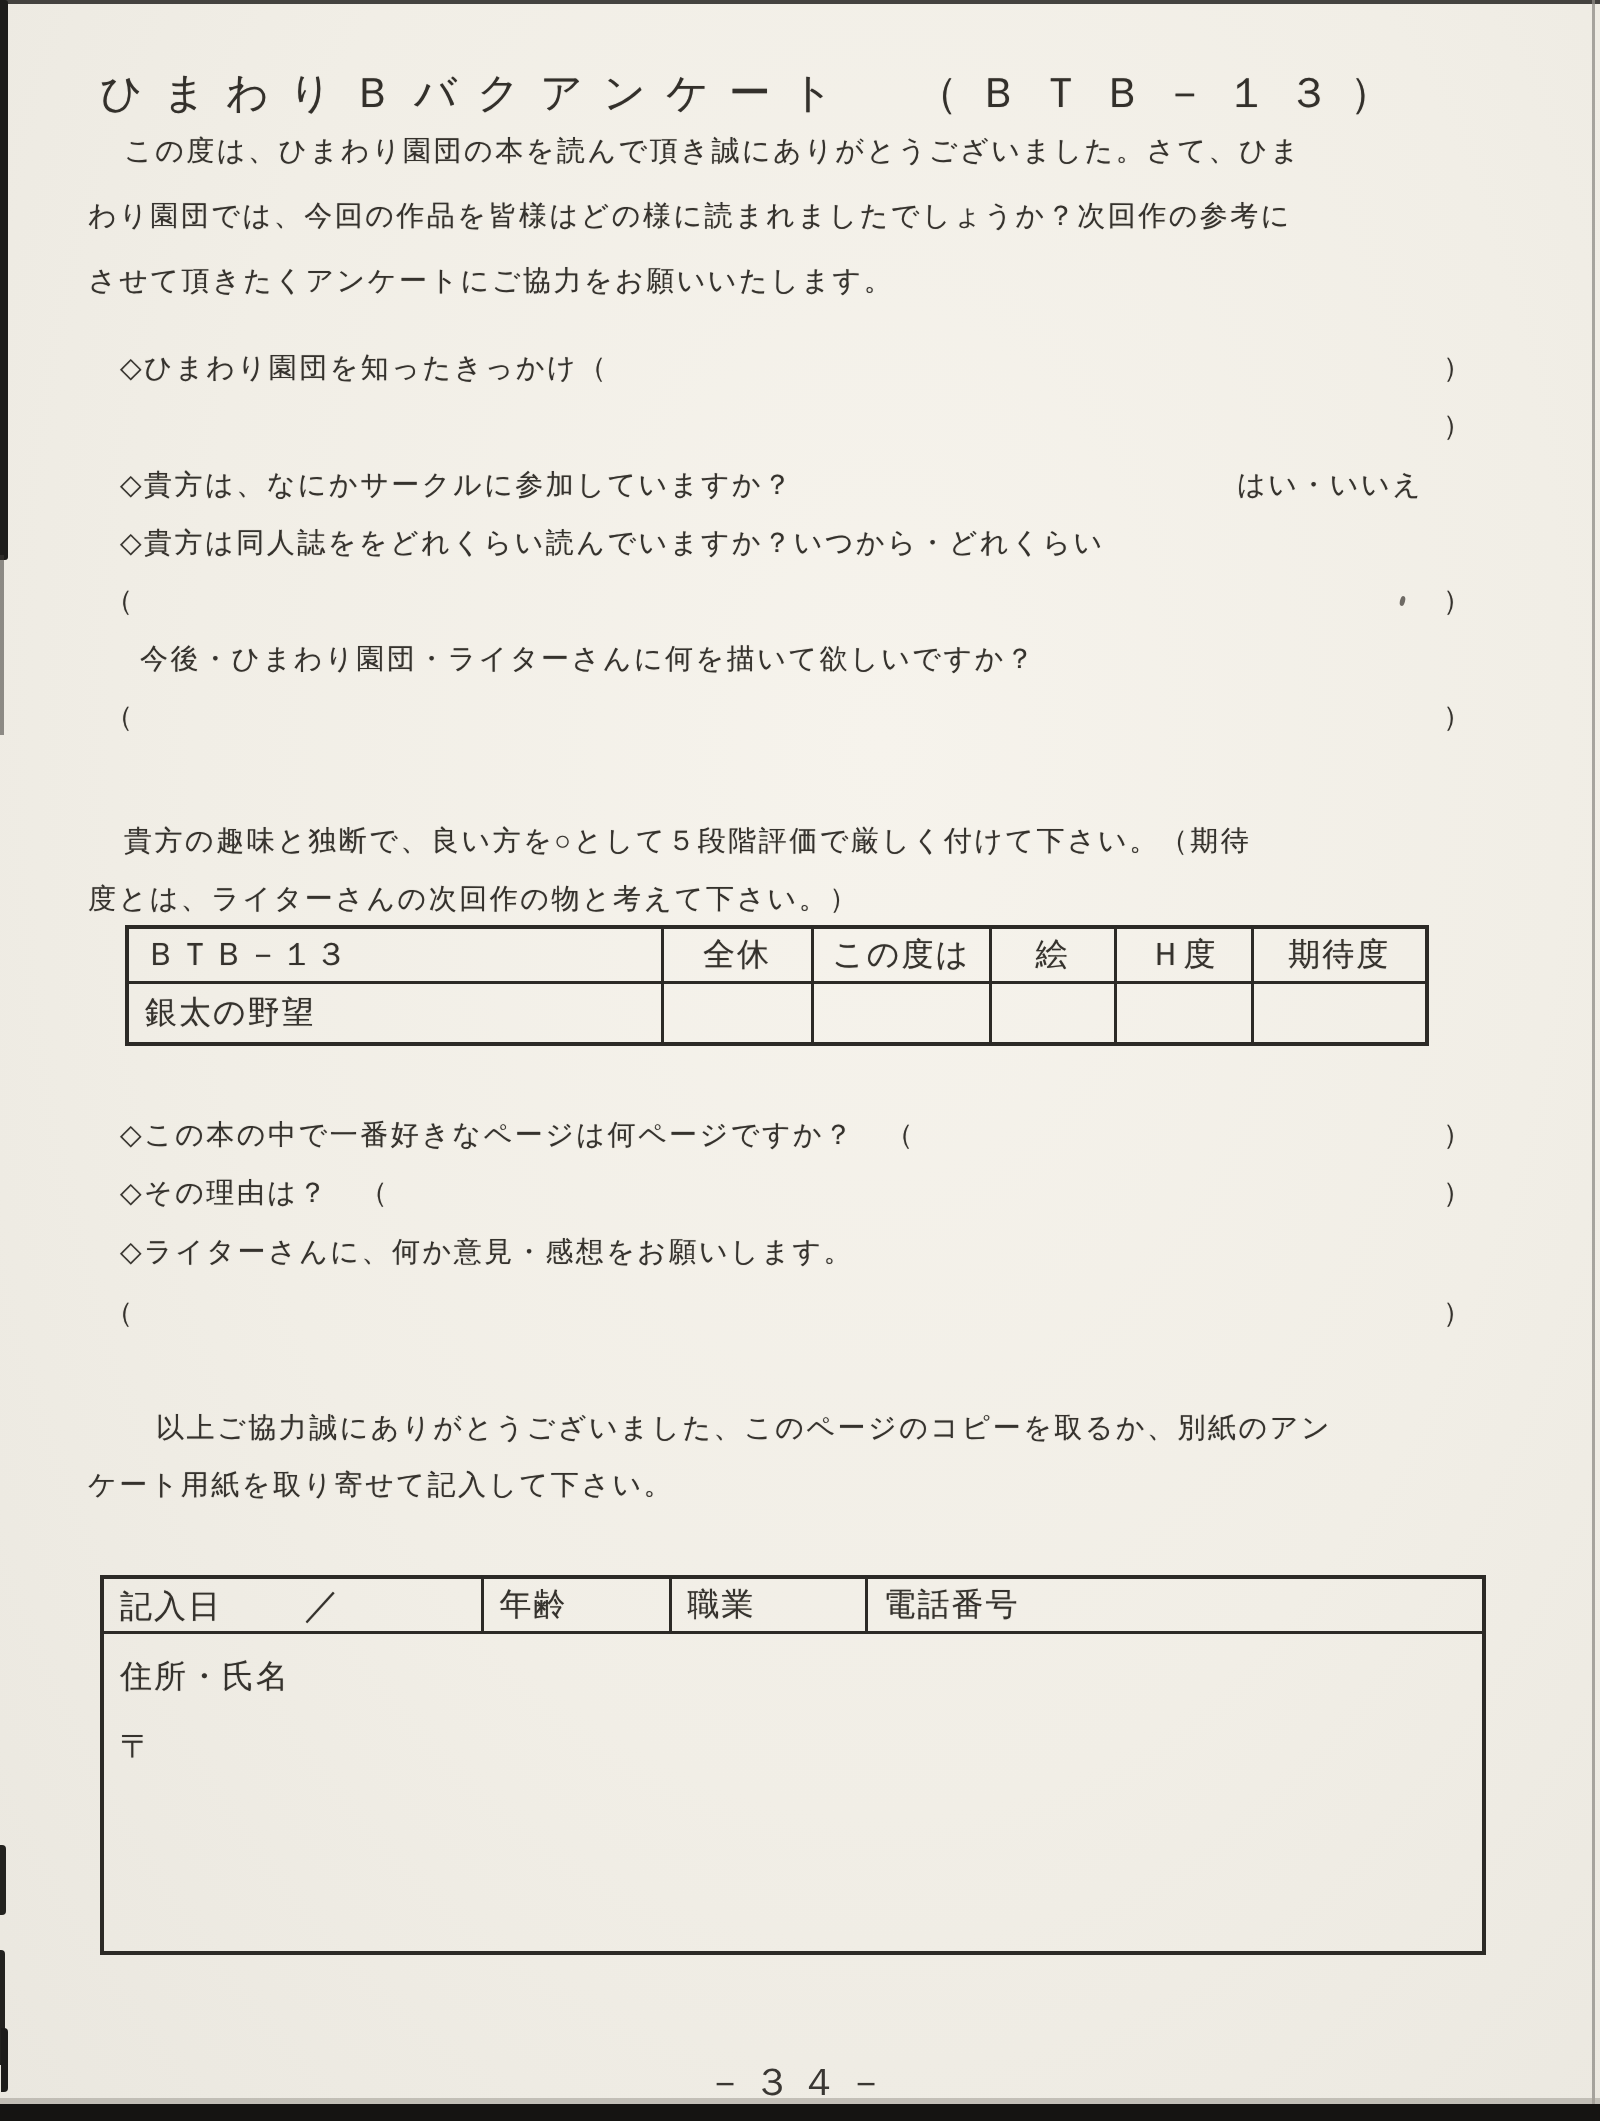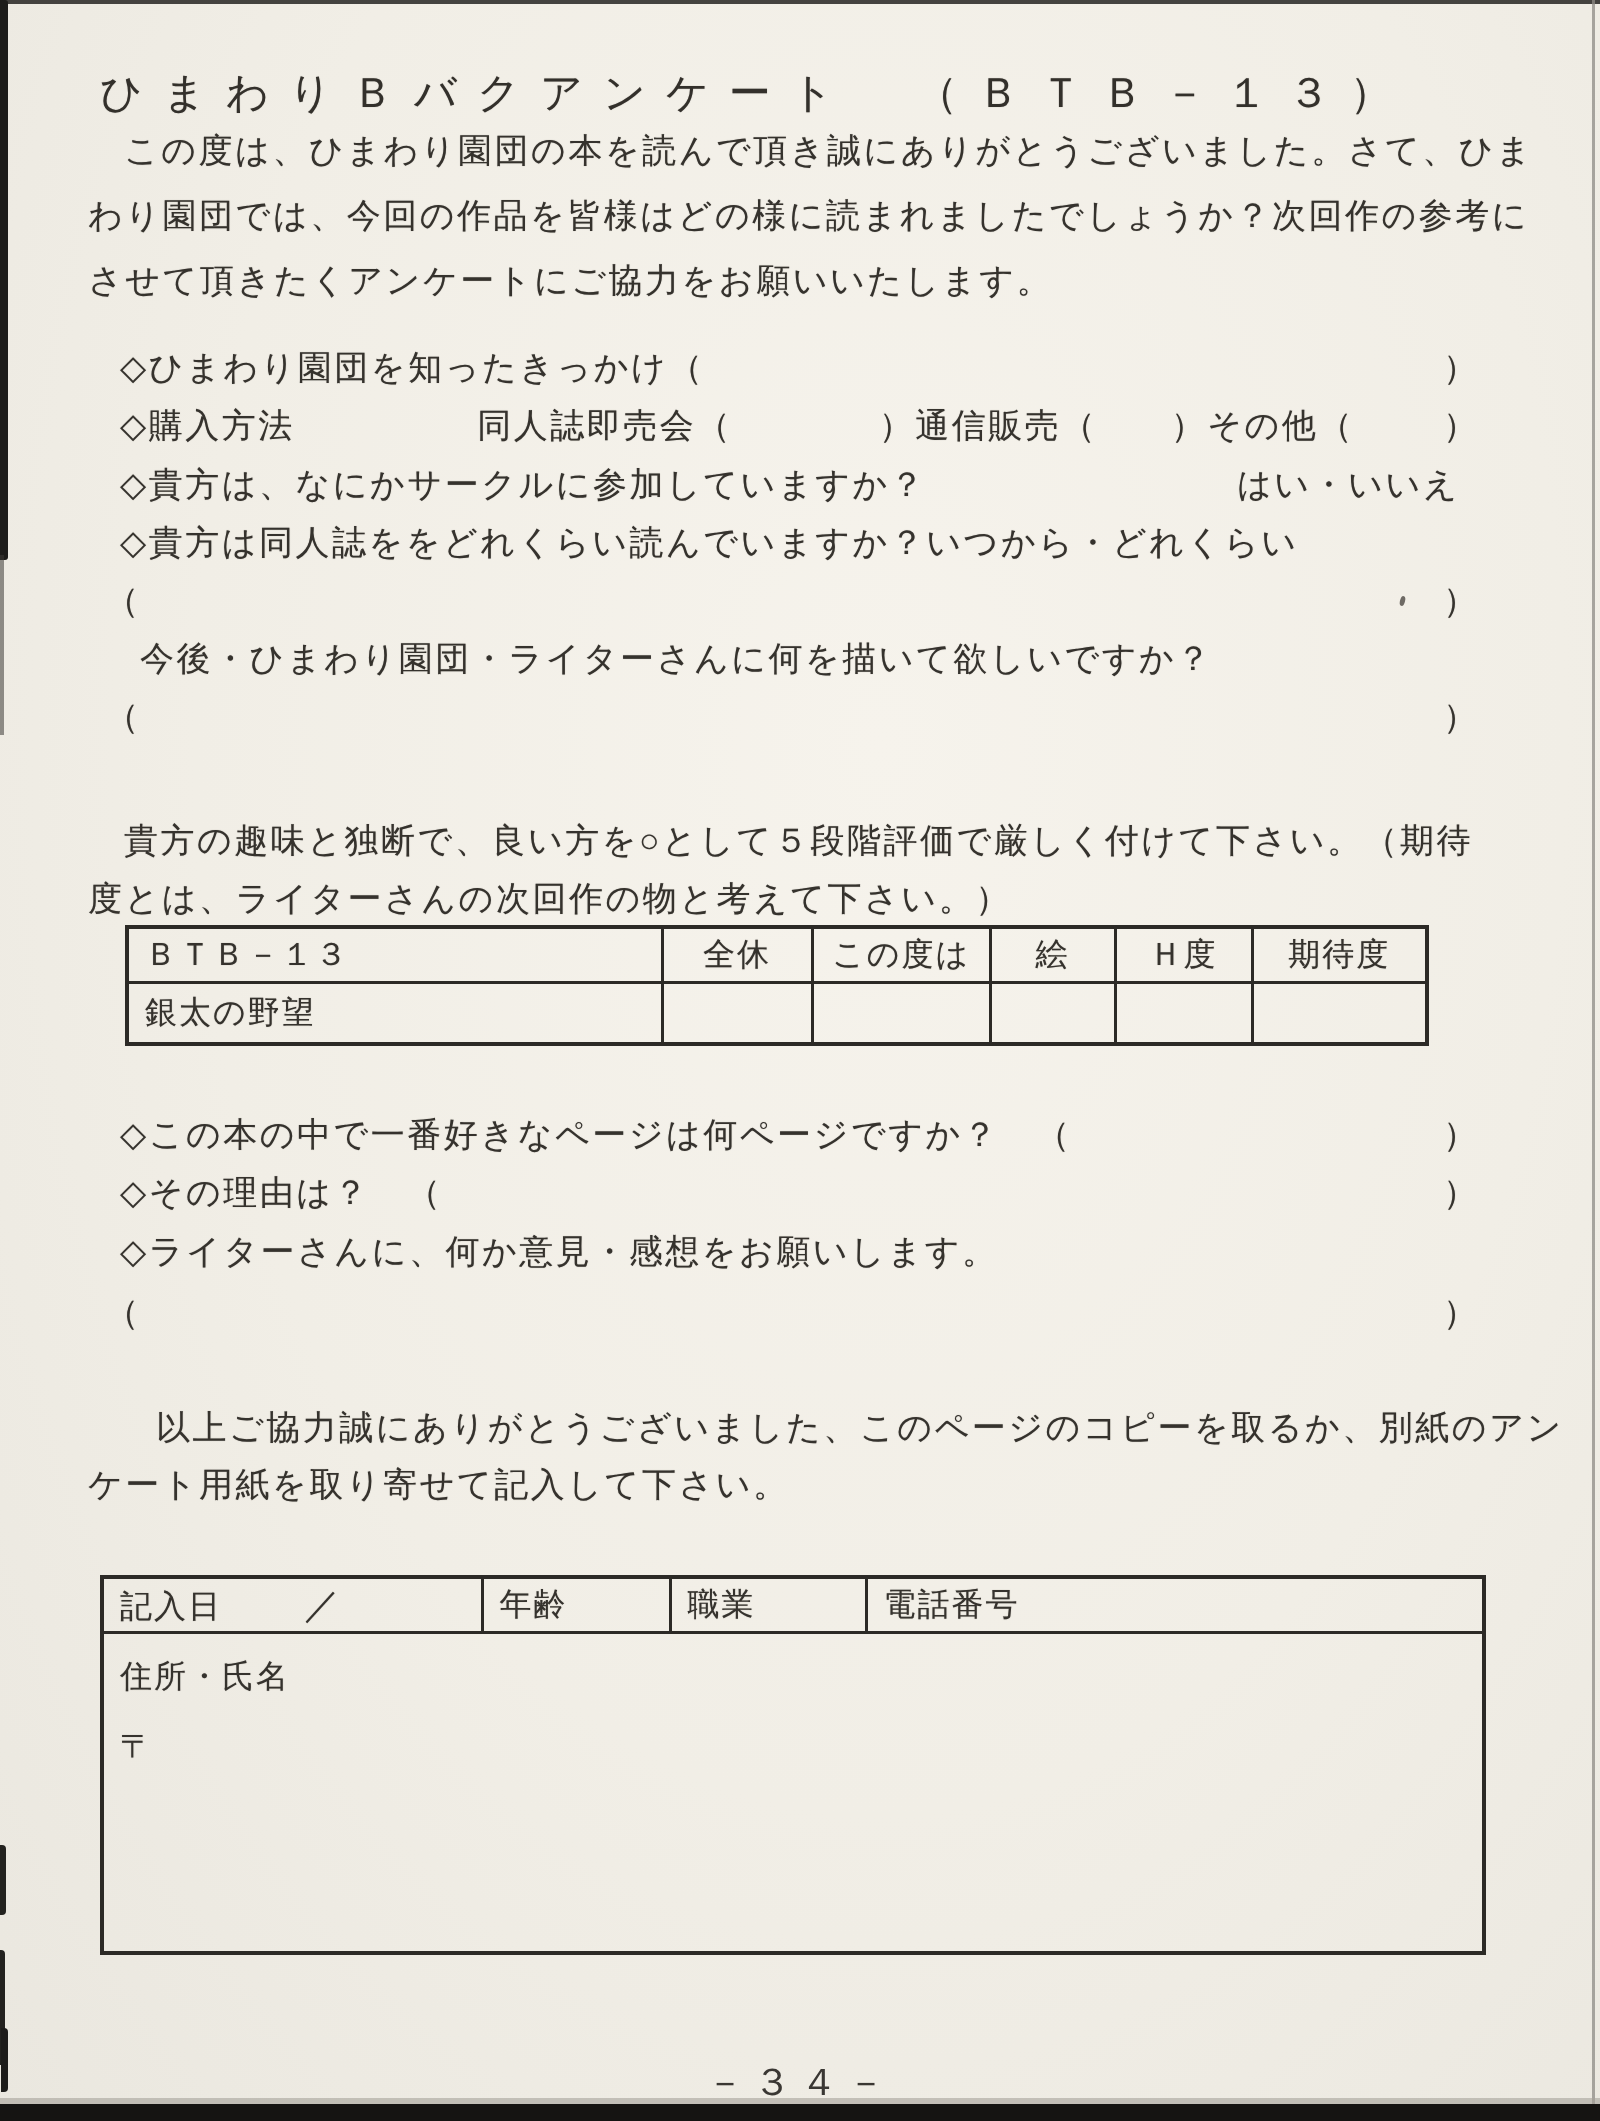--- a/index.html
+++ b/index.html
@@ -3,21 +3,21 @@
 <meta charset="utf-8">
 <style>
   html,body { margin:0; padding:0; }
   body { width:1600px; height:2121px; background:#d8d5cd; }
   .page {
     position:relative; width:1600px; height:2121px; overflow:hidden;
     background: radial-gradient(ellipse at 55% 35%, #f6f3ec 0%, #f1eee6 55%, #eae7df 100%);
     font-family:"Liberation Serif","DejaVu Serif",serif;
   }
   .ln {
-    position:absolute; white-space:pre; font-size:34px; letter-spacing:2.5px;
+    position:absolute; white-space:pre; font-size:28px; letter-spacing:2.5px;
     color:#35322d; line-height:46px; height:46px;
     text-shadow:0 0 1px rgba(55,50,45,0.4);
   }
   .title {
     font-size:42px; letter-spacing:20px; line-height:54px; height:54px; color:#33302b;
   }
   .rp { left:1443px; }  
   .op { left:105px; }   
 
   table { position:absolute; border-collapse:collapse; table-layout:fixed; }
@@ -77,21 +77,20 @@
 
   <div class="ln title" style="left:100px; top:66px;">ひまわりＢバクアンケート　（ＢＴＢ－１３）</div>
 
   <div class="ln" style="left:124px; top:128px;">この度は、ひまわり園団の本を読んで頂き誠にありがとうございました。さて、ひま</div>
   <div class="ln" style="left:88px; top:193px;">わり園団では、今回の作品を皆様はどの様に読まれましたでしょうか？次回作の参考に</div>
   <div class="ln" style="left:88px; top:258px;">させて頂きたくアンケートにご協力をお願いいたします。</div>
 
   <div class="ln" style="left:120px; top:345px;">◇ひまわり園団を知ったきっかけ（</div>
   <div class="ln rp" style="top:345px;">）</div>
 
-  <div class="ln" style="left:120px; top:403px;">◇購入方法　　　　　同人誌即売会（　　　　）通信販売（　　）その他（</div>
   <div class="ln rp" style="top:403px;">）</div>
 
   <div class="ln" style="left:120px; top:462px;">◇貴方は、なにかサークルに参加していますか？</div>
   <div class="ln" style="left:1237px; top:462px;">はい・いいえ</div>
 
   <div class="ln" style="left:120px; top:520px;">◇貴方は同人誌ををどれくらい読んでいますか？いつから・どれくらい</div>
   <div class="ln op" style="top:578px;">（</div>
   <div class="ln rp" style="top:578px;">）</div>
 
   <div class="ln" style="left:140px; top:636px;">今後・ひまわり園団・ライターさんに何を描いて欲しいですか？</div>

